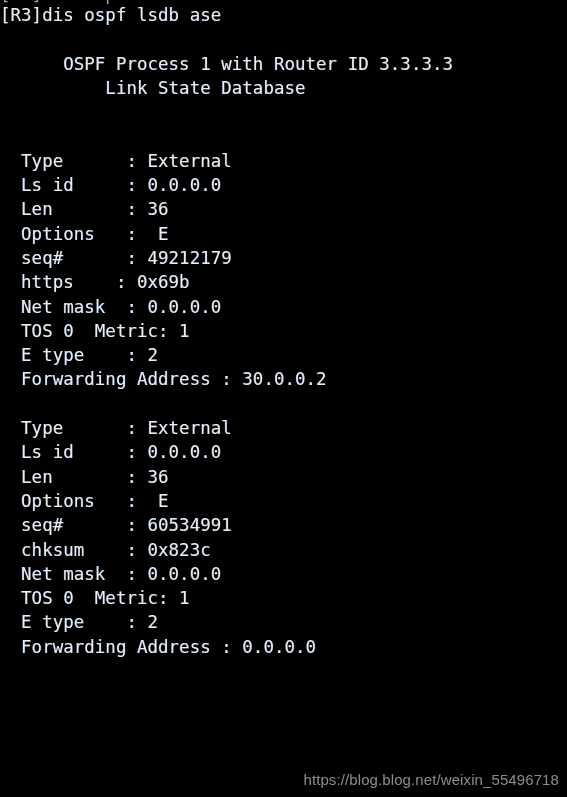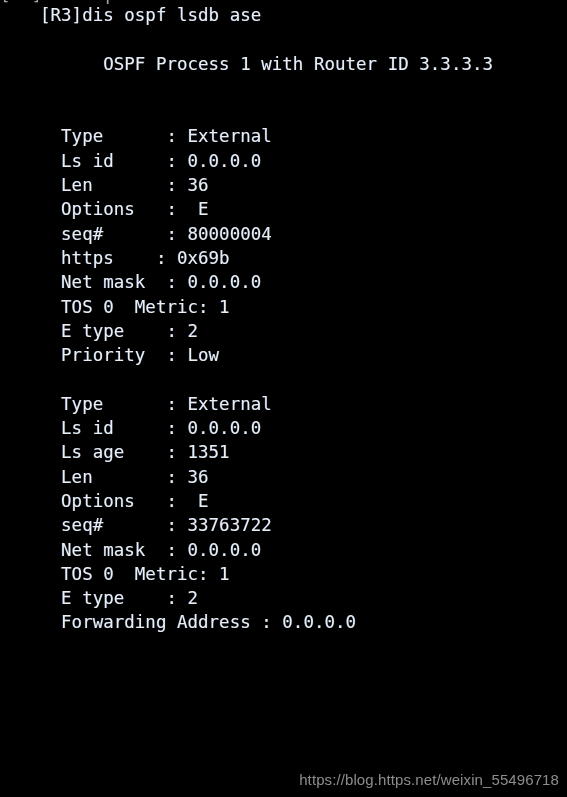--- a/index.html
+++ b/index.html
@@ -51,21 +51,20 @@
 
   .line {
     font-size: 17.5px;
     line-height: 24.3px;
     height: 24.3px;
     white-space: pre;
     color: #e8eef4;
     text-shadow: -0.5px 0 0 rgba(60,110,190,0.55),
                   0.5px 0 0 rgba(230,170,90,0.20);
     letter-spacing: 0px;
-    padding-left: 40px;
   }
 
   .line.blank {
     color: transparent;
   }
 
   
   #watermark {
     position: absolute;
     right: 8px;
@@ -83,40 +82,41 @@
 <body>
 
 <div id="terminal">
 
   <div class="scrollback-remnant">[R3]dis ospf lsdb</div>
 
   <div class="screen" id="screen">
       <div class="line">[R3]dis ospf lsdb ase</div>
       <div class="line blank"></div>
       <div class="line">      OSPF Process 1 with Router ID 3.3.3.3</div>
+      <div class="line">          Link State Database</div>
       <div class="line blank"></div>
       <div class="line blank"></div>
       <div class="line">  Type      : External</div>
       <div class="line">  Ls id     : 0.0.0.0</div>
       <div class="line">  Len       : 36</div>
       <div class="line">  Options   :  E</div>
-      <div class="line">  seq#      : 80000004</div>
+      <div class="line">  seq#      : 49212179</div>
       <div class="line">  https    : 0x69b</div>
       <div class="line">  Net mask  : 0.0.0.0</div>
       <div class="line">  TOS 0  Metric: 1</div>
       <div class="line">  E type    : 2</div>
-      <div class="line">  Priority  : Low</div>
+      <div class="line">  Forwarding Address : 30.0.0.2</div>
       <div class="line blank"></div>
       <div class="line">  Type      : External</div>
       <div class="line">  Ls id     : 0.0.0.0</div>
-      <div class="line">  Ls age    : 1351</div>
       <div class="line">  Len       : 36</div>
       <div class="line">  Options   :  E</div>
-      <div class="line">  seq#      : 33763722</div>
+      <div class="line">  seq#      : 60534991</div>
+      <div class="line">  chksum    : 0x823c</div>
       <div class="line">  Net mask  : 0.0.0.0</div>
       <div class="line">  TOS 0  Metric: 1</div>
       <div class="line">  E type    : 2</div>
       <div class="line">  Forwarding Address : 0.0.0.0</div>
     </div>
 
 </div>
 
-<div id="watermark">https://blog.https.net/weixin_55496718</div>
+<div id="watermark">https://blog.blog.net/weixin_55496718</div>
 
 </body></html>

